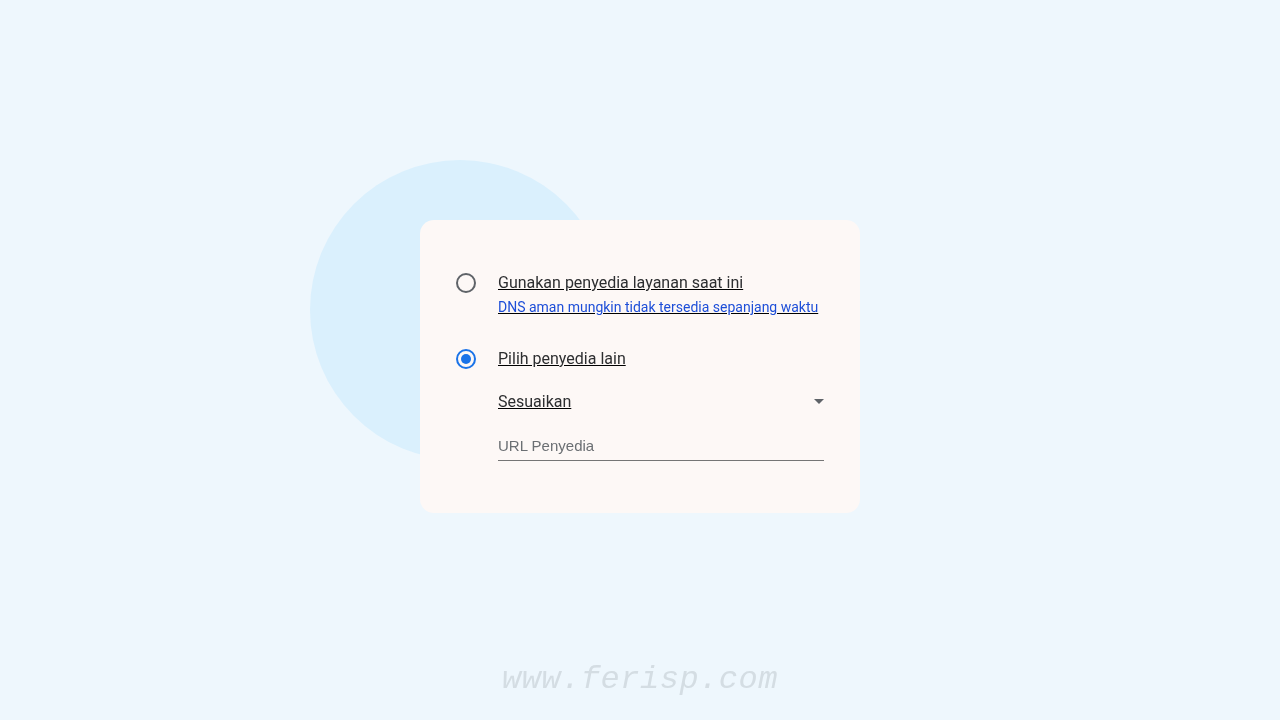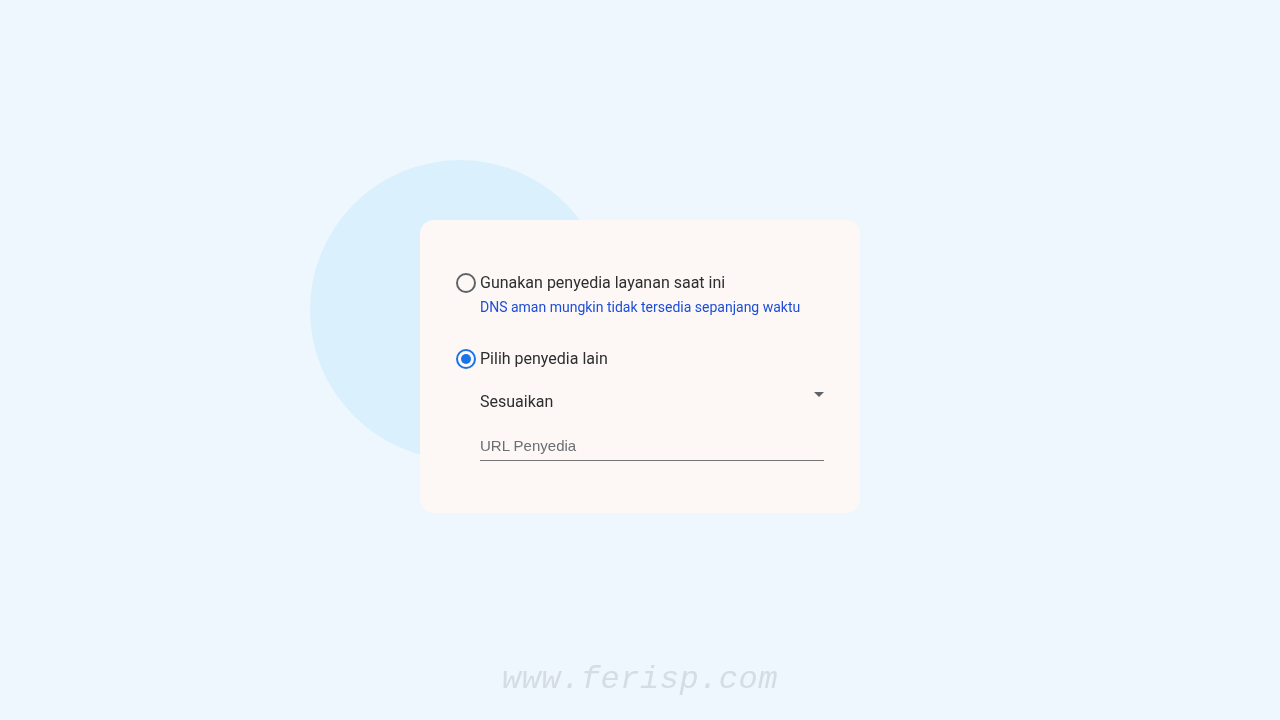--- a/index.html
+++ b/index.html
@@ -31,21 +31,22 @@
       left: 420px;
       width: 440px;
       background-color: #fdf8f6;
       border-radius: 14px;
       padding: 52px 36px 52px 36px;
       z-index: 2;
     }
     .radio-option {
       display: flex;
       align-items: flex-start;
-      gap: 4px;
+      gap: 22px;
+      text-decoration: underline;
     }
     .radio-option + .radio-option {
       margin-top: 30px;
     }
     .radio-circle {
       width: 20px;
       height: 20px;
       border-radius: 50%;
       border: 2px solid #5f6368;
       flex-shrink: 0;
@@ -74,20 +75,21 @@
     }
     .radio-sublabel {
       font-size: 14px;
       color: #1d4ed8;
       margin-top: 4px;
       line-height: 1.4;
     }
     .dropdown {
       margin-top: 16px;
       display: flex;
+      align-items: center;
       justify-content: space-between;
       cursor: pointer;
       padding: 6px 0;
     }
     .dropdown-label {
       font-size: 16px;
       color: #2d2e30;
     }
     .dropdown-arrow {
       width: 0;

